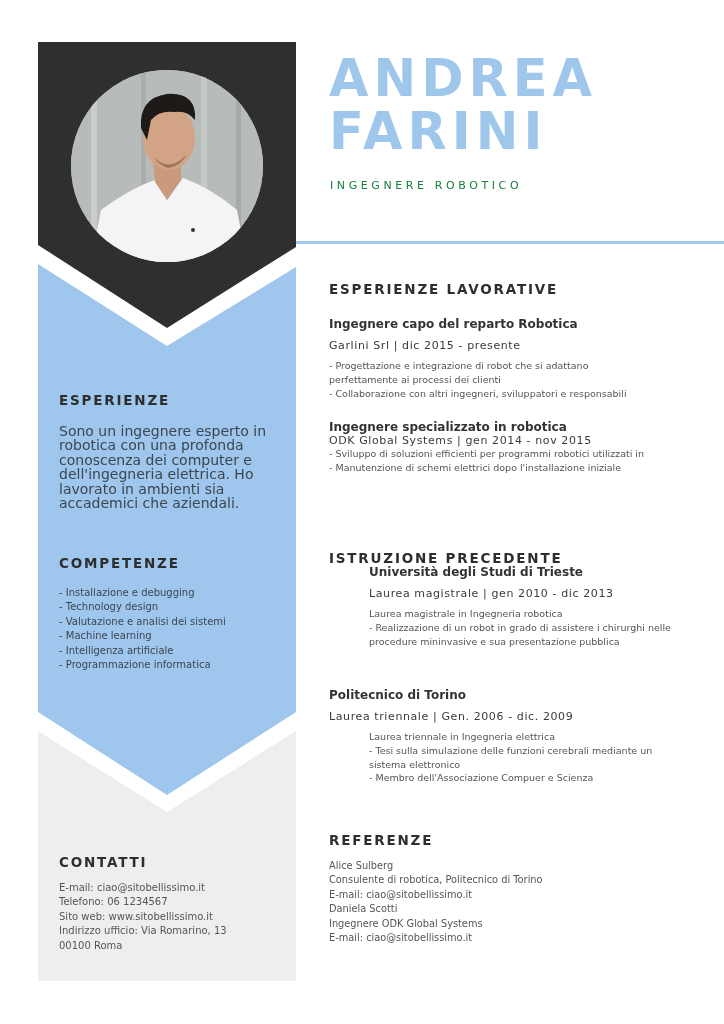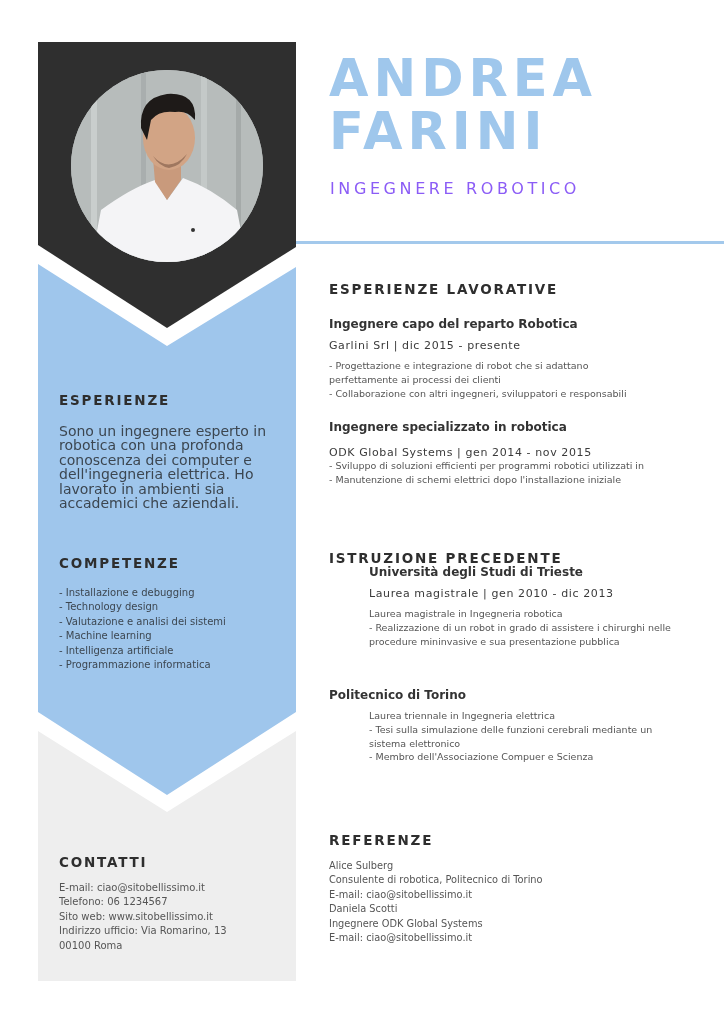--- a/index.html
+++ b/index.html
@@ -16,21 +16,21 @@
   }
   .divider { position:absolute; left:296px; top:241px; width:428px; height:3px; background:#a3c9ec; }
 
   .name {
     position:absolute; left:329px; top:52px;
     font-family:"DejaVu Sans", sans-serif; font-weight:bold;
     font-size:51px; line-height:53px; letter-spacing:5px; color:#9fc7ec;
   }
   .role {
     position:absolute; left:330px; top:179px;
-    font-size:16px; letter-spacing:3.6px; color:#8b5cf6; font-weight:normal;
+    font-size:11px; letter-spacing:3.6px; color:#15803d; font-weight:normal;
   }
 
   .sec-title {
     position:absolute; font-weight:bold; font-size:13.5px; letter-spacing:1.8px; color:#2e2e2e;
   }
   .side-text {
     position:absolute; font-size:14px; line-height:14.4px; color:#3c4650; width:215px;
   }
   .side-list { position:absolute; margin:0; padding:0; list-style:none; font-size:10px; line-height:14.4px; color:#3c4650; }
 
@@ -113,41 +113,42 @@
   <p class="job-meta" style="margin-top:8px;">Garlini Srl | dic 2015 - presente</p>
   <div style="margin-top:7px;">
     <p class="job-desc">- Progettazione e integrazione di robot che si adattano</p>
     <p class="job-desc">perfettamente ai processi dei clienti</p>
     <p class="job-desc">- Collaborazione con altri ingegneri, sviluppatori e responsabili</p>
   </div>
 </div>
 
 <div class="main" style="top:420px;">
   <p class="job-title">Ingegnere specializzato in robotica</p>
-  <p class="job-meta" style="margin-top:12px;">ODK Global Systems | gen 2014 - nov 2015</p>
+  <p class="job-meta" style="margin-top:0;">ODK Global Systems | gen 2014 - nov 2015</p>
   <div style="margin-top:0;">
     <p class="job-desc">- Sviluppo di soluzioni efficienti per programmi robotici utilizzati in</p>
     <p class="job-desc">- Manutenzione di schemi elettrici dopo l'installazione iniziale</p>
   </div>
 </div>
 
 <div class="sec-title" style="left:329px; top:550px;">ISTRUZIONE PRECEDENTE</div>
 
 <div class="main" style="top:565px;margin-left:40px;">
   <p class="job-title">Università degli Studi di Trieste</p>
   <p class="job-meta" style="margin-top:8px;">Laurea magistrale | gen 2010 - dic 2013</p>
   <div style="margin-top:7px;">
     <p class="job-desc">Laurea magistrale in Ingegneria robotica</p>
     <p class="job-desc">- Realizzazione di un robot in grado di assistere i chirurghi nelle</p>
     <p class="job-desc">procedure mininvasive e sua presentazione pubblica</p>
   </div>
 </div>
 
 <div class="main" style="top:688px;">
   <p class="job-title">Politecnico di Torino</p>
+  <p class="job-meta" style="margin-top:8px;">Laurea triennale | Gen. 2006 - dic. 2009</p>
   <div style="margin-top:7px;margin-left:40px;">
     <p class="job-desc">Laurea triennale in Ingegneria elettrica</p>
     <p class="job-desc">- Tesi sulla simulazione delle funzioni cerebrali mediante un</p>
     <p class="job-desc">sistema elettronico</p>
     <p class="job-desc">- Membro dell'Associazione Compuer e Scienza</p>
   </div>
 </div>
 
 <div class="sec-title" style="left:329px; top:832px;">REFERENZE</div>
 <div class="main ref-lines" style="top:859px;">

